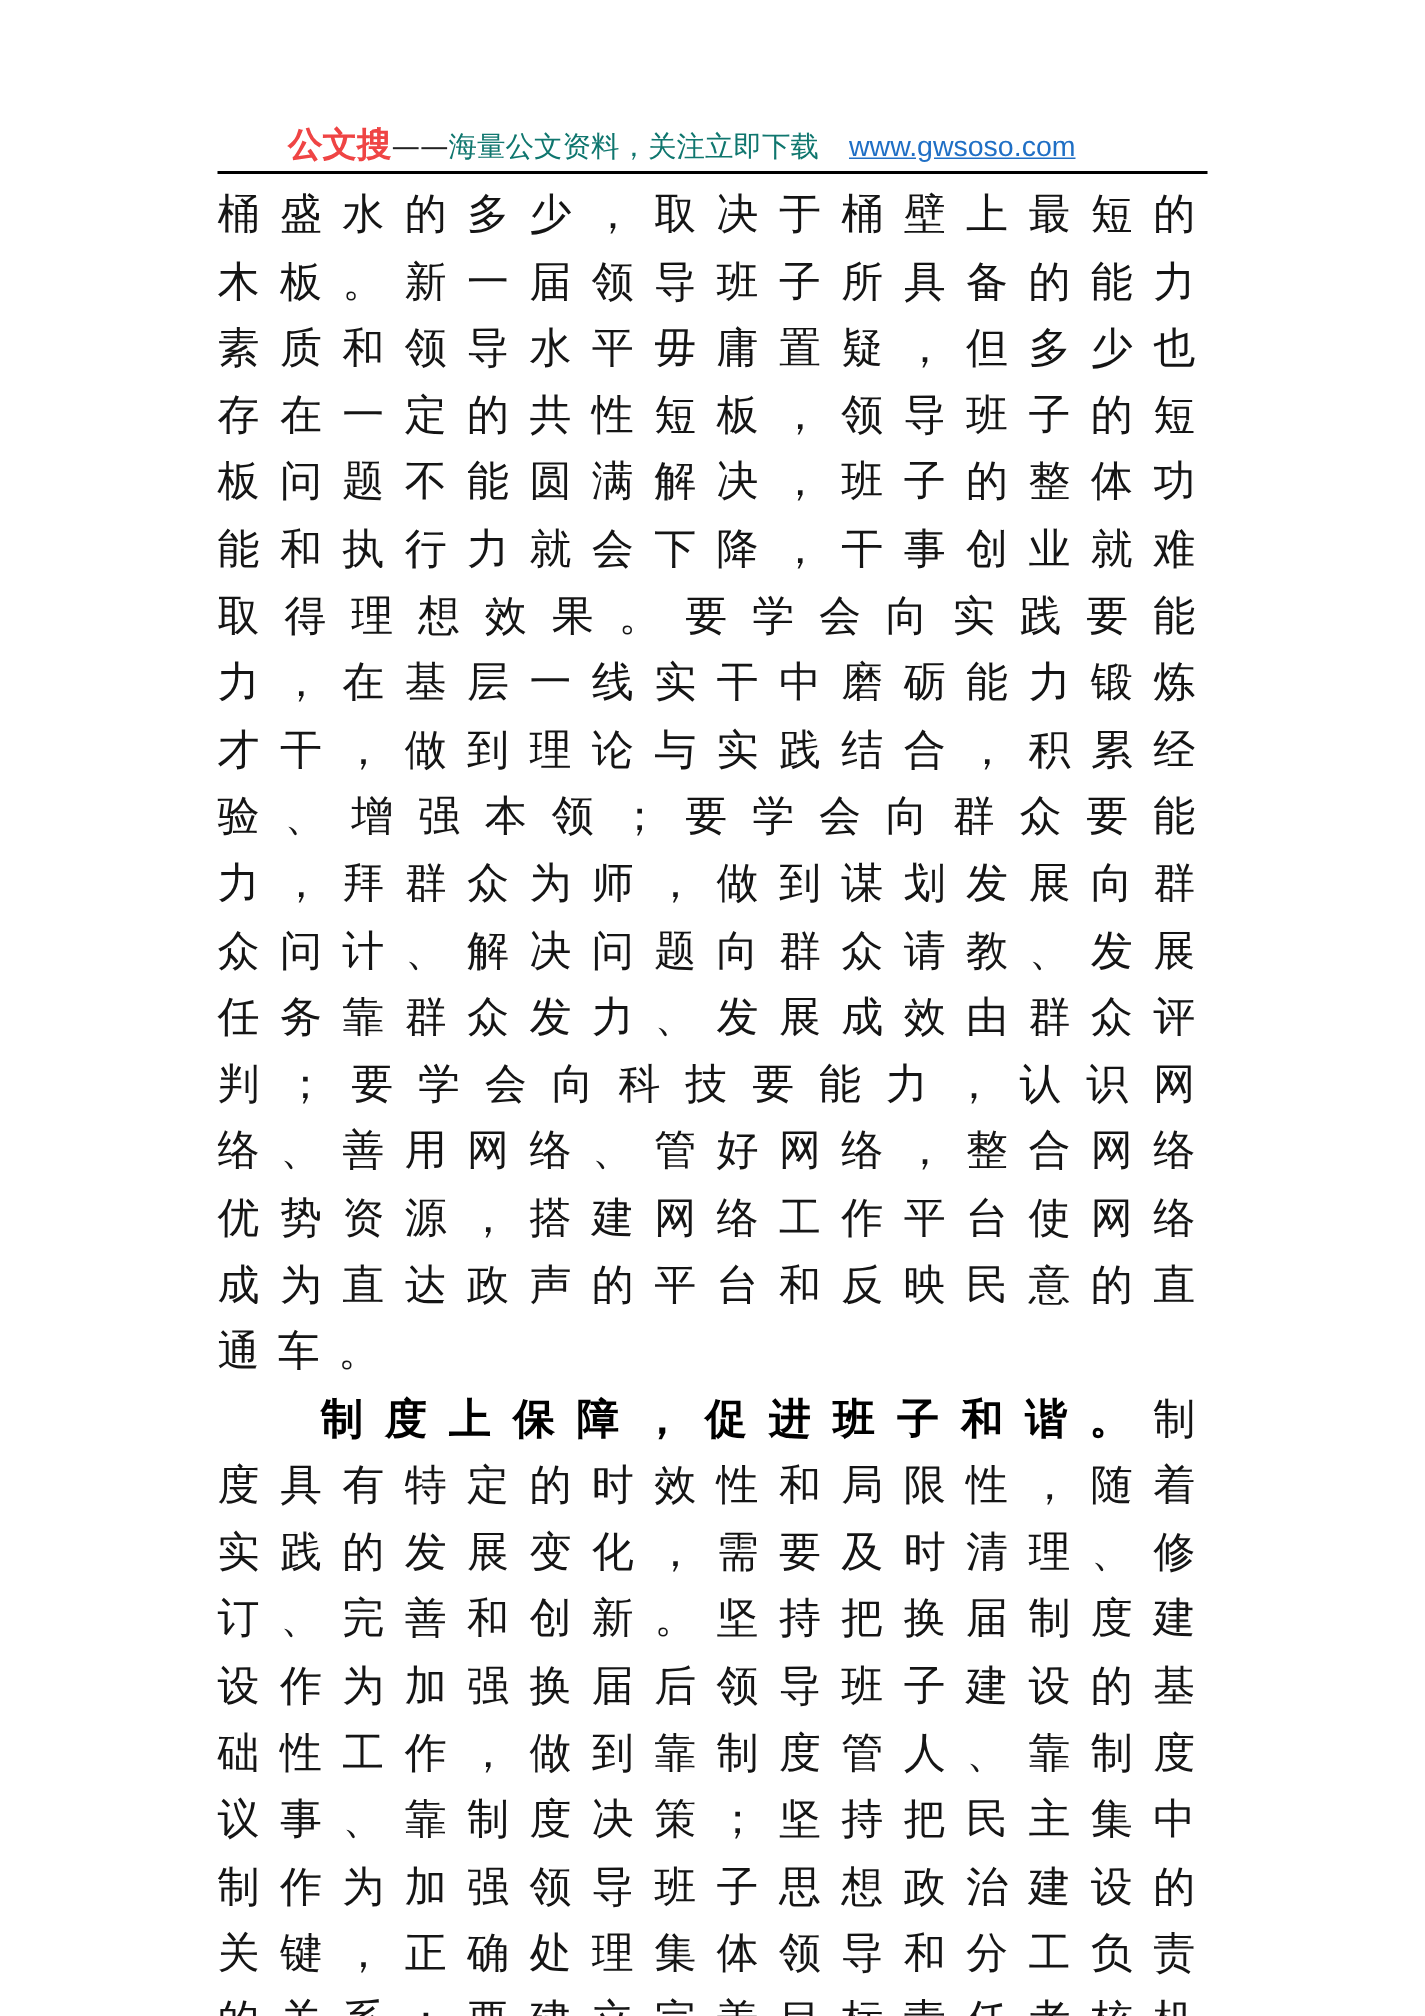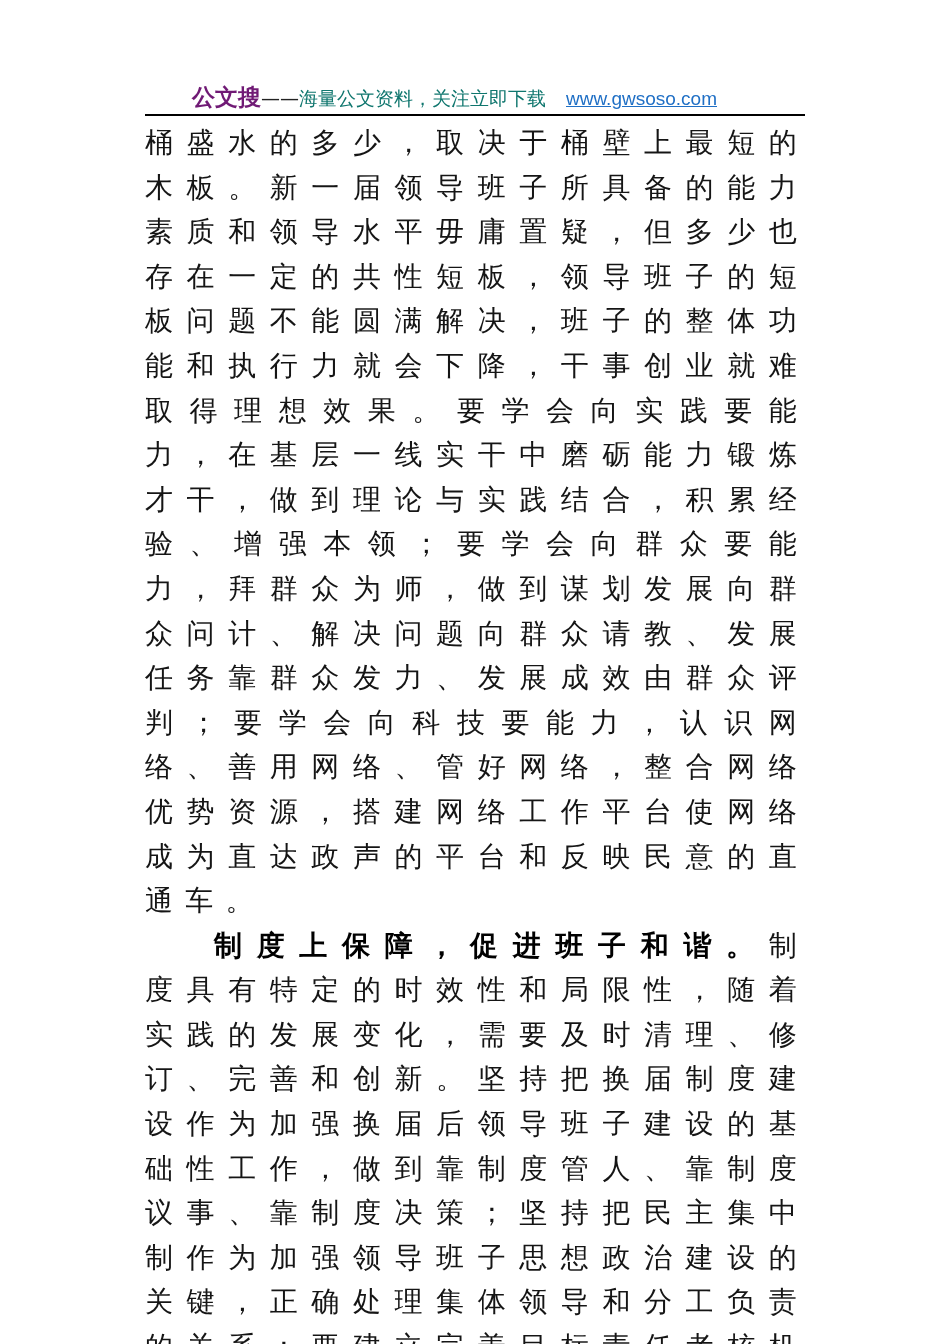--- a/index.html
+++ b/index.html
@@ -26,21 +26,21 @@
     }
     .header-inner {
       position: absolute;
       left: 47px;
       top: 4px;
       white-space: nowrap;
       font-size: 19px;
       line-height: 26px;
     }
     .brand {
-      color: #701a75;
+      color: #ef4444;
       font-weight: bold;
       font-size: 23px;
       letter-spacing: 0px;
     }
     .dash {
       color: #222222;
     }
     .slogan {
       color: #0f766e;
     }

